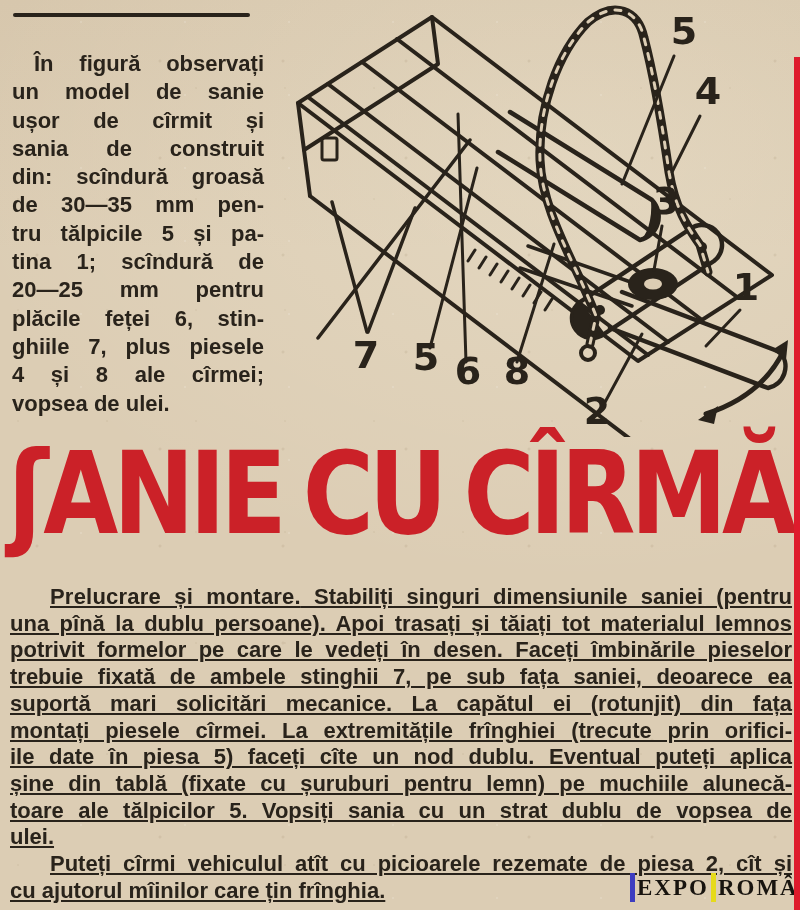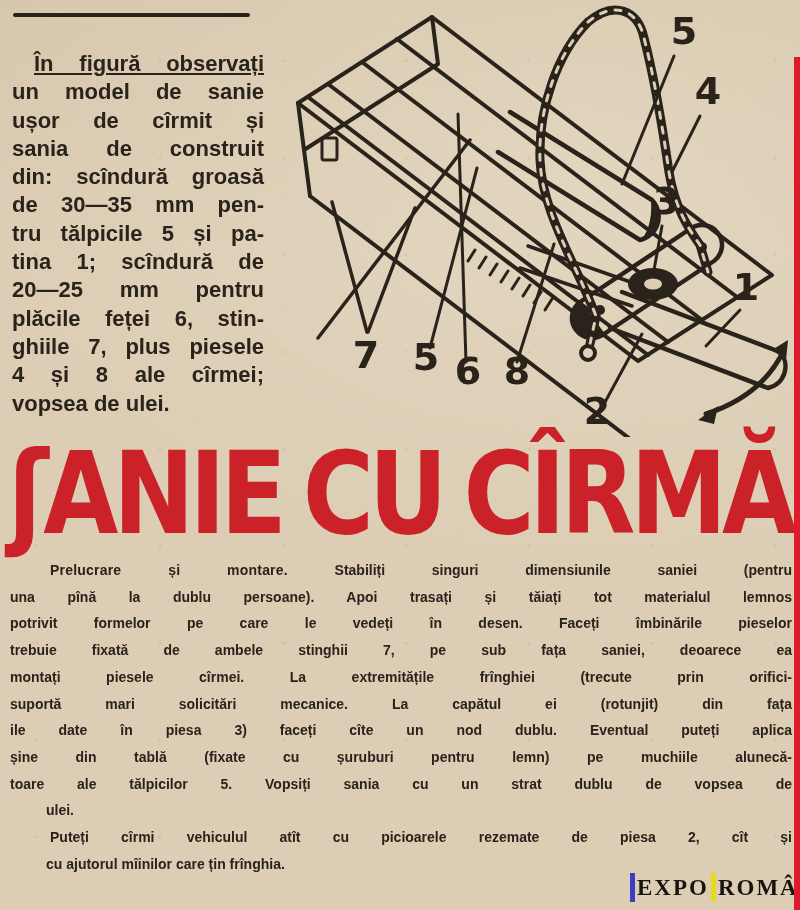--- a/index.html
+++ b/index.html
@@ -13,35 +13,35 @@
       radial-gradient(620px 420px at 72% 18%, rgba(255,250,233,.22), transparent),
       linear-gradient(180deg, rgba(150,120,80,.07), rgba(150,120,80,0) 28%);
     background-size:123px 97px, 104px 73px, 89px 111px, 100% 100%, 100% 100%;
     font-family:"Liberation Sans", sans-serif;
     color:#29231b;
   }
   .top-rule{position:absolute;left:13px;top:13px;width:237px;height:4px;background:#29231b;border-radius:2px;}
   
   .intro{position:absolute;left:12px;top:50px;width:252px;font-weight:700;font-size:22px;line-height:28.3px;}
   .tline{text-align:justify;text-align-last:justify;white-space:nowrap;}
-  .tline.indent{padding-left:22px;text-decoration:underline;}
+  .tline.indent{padding-left:22px;}
   .tline.last{text-align-last:left;white-space:normal;}
   
   .headline{
     position:absolute;left:8px;top:436px;width:784px;height:120px;
     display:flex;justify-content:space-between;align-items:flex-start;
     font-family:"DejaVu Sans", sans-serif;font-weight:700;font-size:97px;line-height:97px;
     letter-spacing:-5px;color:#cb2128;transform:scaleY(1.18);transform-origin:50% 0;
     white-space:nowrap;
   }
   
-  .bodycol{position:absolute;left:10px;top:557px;width:782px;font-weight:700;font-size:14px;line-height:26.7px;}
+  .bodycol{position:absolute;left:10px;top:584px;width:782px;font-weight:700;font-size:22px;line-height:26.7px;text-decoration:underline;}
   .bline{text-align:justify;text-align-last:justify;white-space:nowrap;}
   .bline.indent{padding-left:40px;}
-  .bline.last{text-align-last:left;white-space:normal;margin-left:36px;}
+  .bline.last{text-align-last:left;white-space:normal;}
   .lead{font-weight:700;letter-spacing:.2px;}
   
   .figure{position:absolute;left:270px;top:0;width:530px;height:437px;}
   .figure svg{display:block;}
   
   .watermark{position:absolute;left:628px;top:873px;display:flex;align-items:center;
     font-family:"Liberation Serif", serif;font-weight:700;font-size:23px;letter-spacing:2px;color:#18140f;}
   .bar{width:5px;height:29px;margin:0 2px;}
   
   .edge-strip{position:absolute;right:0;top:57px;width:6px;height:853px;background:#de1b2c;}
@@ -174,23 +174,23 @@
 
   <div class="bodycol">
     <div class="bline indent">
       <span class="lead">Prelucrare și montare.</span><span> Stabiliți singuri dimensiunile saniei (pentru</span>
     </div>
     <div>
 
     <div class="bline first">una pînă la dublu persoane). Apoi trasați și tăiați tot materialul lemnos</div>
         <div class="bline">potrivit formelor pe care le vedeți în desen. Faceți îmbinările pieselor</div>
         <div class="bline">trebuie fixată de ambele stinghii 7, pe sub fața saniei, deoarece ea</div>
+        <div class="bline">suportă mari solicitări mecanice. La capătul ei (rotunjit) din fața</div>
         <div class="bline">montați piesele cîrmei. La extremitățile frînghiei (trecute prin orifici-</div>
-        <div class="bline">suportă mari solicitări mecanice. La capătul ei (rotunjit) din fața</div>
-        <div class="bline">ile date în piesa 3) faceți cîte un nod dublu. Eventual puteți aplica</div>
+        <div class="bline">ile date în piesa 5) faceți cîte un nod dublu. Eventual puteți aplica</div>
         <div class="bline">șine din tablă (fixate cu șuruburi pentru lemn) pe muchiile alunecă-</div>
         <div class="bline">toare ale tălpicilor 5. Vopsiți sania cu un strat dublu de vopsea de</div>
         <div class="bline last">ulei.</div>
       </div>
     <div class="bline indent">Puteți cîrmi vehiculul atît cu picioarele rezemate de piesa 2, cît și</div>
     <div>
 
     <div class="bline first last">cu ajutorul mîinilor care țin frînghia.</div>
       </div>
   </div>

